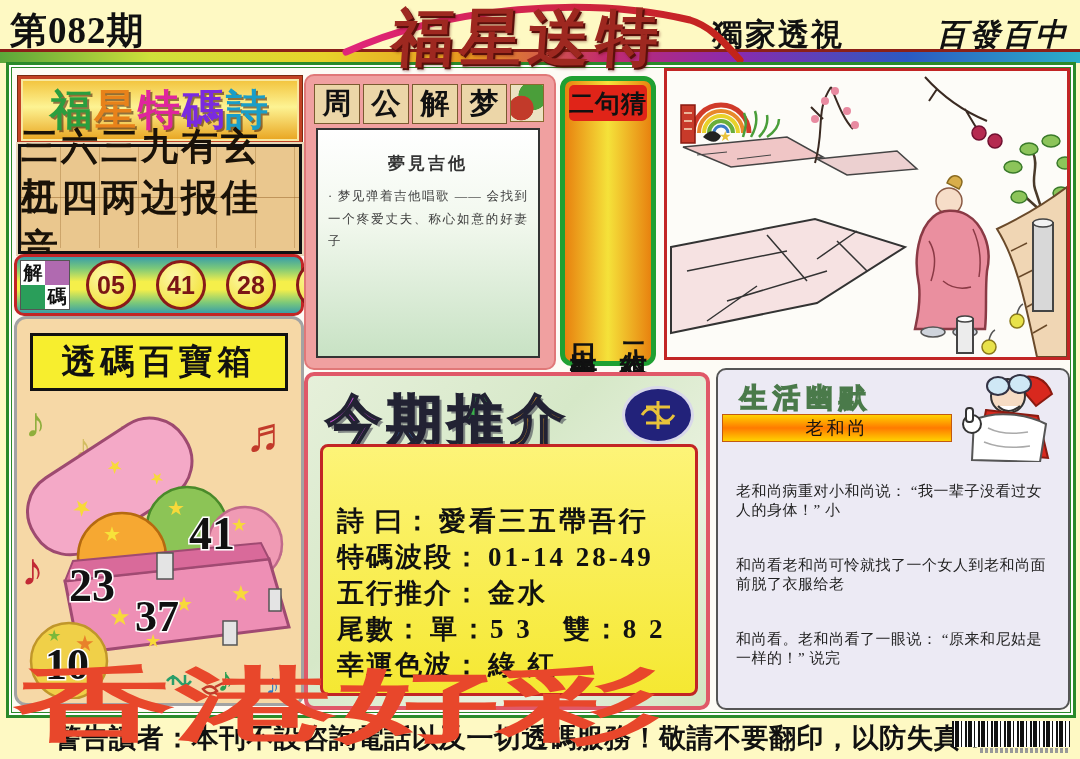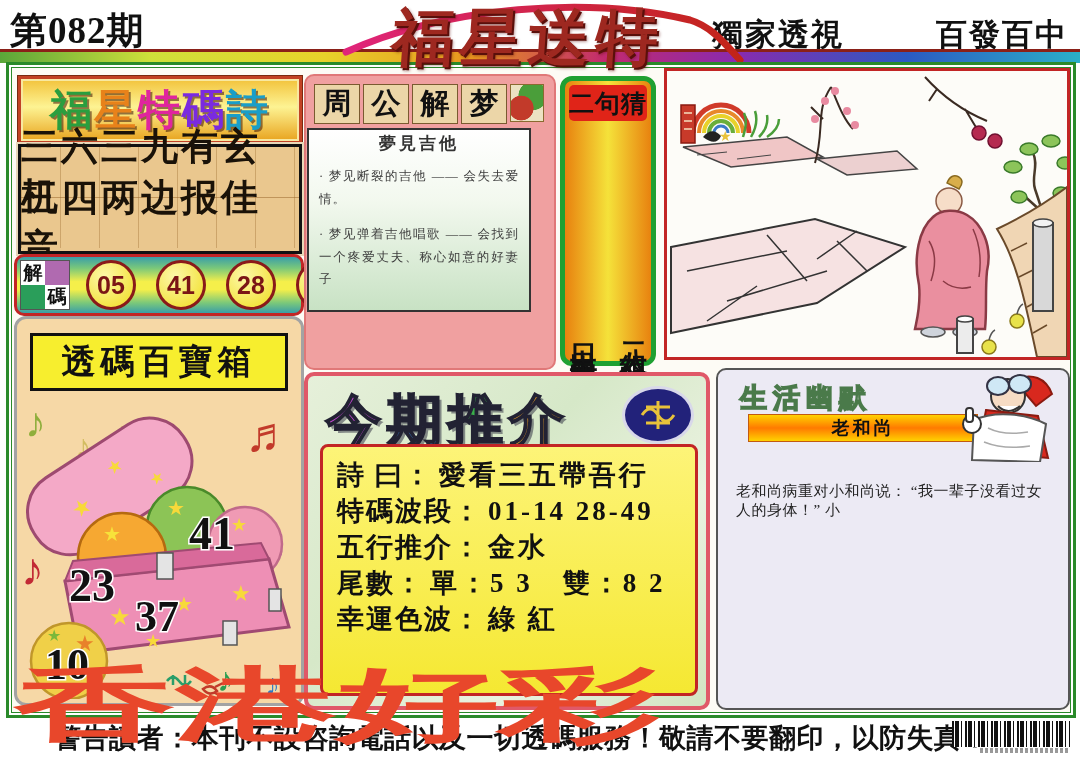--- a/index.html
+++ b/index.html
@@ -1,27 +1,27 @@
 <!DOCTYPE html>
 <html><head>
 <meta charset="utf-8">
 <style>
   html,body{margin:0;padding:0;background:#888;}
-  #canvas{position:relative;width:1080px;height:759px;background:#ffffff;overflow:hidden;
+  #canvas{position:relative;width:1080px;height:759px;background:#fef9c3;overflow:hidden;
           font-family:"Liberation Serif",serif;margin:0 auto;}
   .abs{position:absolute;}
 
   
   .issue{left:10px;top:6px;font-size:37px;font-weight:bold;color:#111;letter-spacing:1px;}
   .main-title{left:392px;top:-4px;font-size:62px;font-weight:bold;color:#9e2820;
       letter-spacing:6px;transform:skewX(-4deg);z-index:3;
       text-shadow:2px 2px 0 #5a0f0a,3px 3px 3px rgba(90,10,10,.45);}
   .swoosh{left:338px;top:0;z-index:2;}
   .slogan{top:14px;font-size:31px;font-weight:bold;color:#111;letter-spacing:2px;font-family:"Liberation Sans",sans-serif;}
-  .slogan1{left:712px;} .slogan2{left:936px;}
+  .slogan1{left:712px;} .slogan2{left:936px;font-style:italic;}
   .grad-band{left:0;top:49px;width:1080px;height:11px;border-top:3px solid #8a2018;
       background:linear-gradient(90deg,#5aa63a 0,#cfe03a 14%,#e8d22a 30%,#e8941f 44%,#c22a6e 56%,#8a2aae 68%,#2a5ac2 84%,#2ab0c8 100%);}
 
   
   .frame{left:6px;top:62px;width:1064px;height:650px;border:3px solid #2a8a2a;
       box-shadow:inset 0 0 0 2px #ffffff,inset 0 0 0 3px #2a8a2a;background:#fdfbf5;}
 
   
   .poem-title-box{left:18px;top:76px;width:278px;height:62px;background:linear-gradient(180deg,#f2c23a,#fdf393 45%,#e8a31e);
       border:3px solid #c24224;box-shadow:inset 0 0 0 2px #f8e8a0,0 0 0 1px #7a2a10;
@@ -53,22 +53,22 @@
   .chest-art{position:absolute;left:0;top:70px;}
 
   
   .dream-box{left:304px;top:74px;width:248px;height:292px;background:#f0a0a0;border:2px solid #e07878;border-radius:10px;}
   .dream-header{position:absolute;left:8px;top:8px;display:flex;gap:3px;}
   .dream-header div{width:44px;height:38px;background:#ecd6a8;border:1px solid #7a5a30;
       display:flex;align-items:center;justify-content:center;font-size:29px;font-weight:bold;color:#111;}
   .dream-stamp{position:absolute;right:10px;top:8px;width:32px;height:36px;border:1px solid #8a6a30;
       background:radial-gradient(circle at 32% 64%,#c23a2a 0 38%,transparent 40%),
                  radial-gradient(circle at 68% 30%,#4a9e3a 0 42%,#ece2c2 44%);}
-  .dream-inner{position:absolute;left:1px;top:52px;width:224px;height:184px;border:2px solid #333;
-      background:linear-gradient(180deg,#ffffff 0,#f2f8ee 40%,#c8e2c4 100%);padding:0 10px;box-sizing:border-box;}
+  .dream-inner{position:absolute;left:10px;top:52px;width:224px;height:230px;border:2px solid #333;
+      background:linear-gradient(180deg,#ffffff 0,#f2f8ee 40%,#c8e2c4 100%);padding:20px 10px;box-sizing:border-box;}
   .dream-title{text-align:center;font-size:17px;font-weight:bold;color:#333;margin:2px 0 10px;letter-spacing:3px;}
   .dream-item{font-size:12.5px;color:#3c3c3c;line-height:1.8;margin-bottom:13px;text-align:justify;letter-spacing:1px;}
 
   
   .two-box{left:560px;top:76px;width:96px;height:290px;border:5px solid #1fa032;border-radius:12px;
       background:linear-gradient(90deg,#e8820f,#f5e23a 50%,#e8820f);box-sizing:border-box;text-align:right;}
   .two-banner{position:absolute;left:4px;top:4px;width:78px;height:36px;background:#e02418;border-radius:5px;
       display:flex;align-items:center;justify-content:center;font-size:25px;font-weight:bold;color:#111;letter-spacing:1px;}
   .two-cols{position:absolute;left:0;top:48px;width:86px;height:228px;display:flex;flex-direction:row;justify-content:center;gap:12px;}
   .vline{writing-mode:vertical-rl;text-orientation:upright;font-size:28px;font-weight:bold;color:#111;letter-spacing:5px;}
@@ -77,34 +77,34 @@
   .rec-box{left:304px;top:372px;width:406px;height:338px;border:4px solid #e05868;border-radius:10px;box-sizing:border-box;
       background:linear-gradient(135deg,#e6f0da 0,#d6e8c8 40%,#eaf2e0 70%,#d2e4c2 100%);}
   .rec-title{position:absolute;left:18px;top:8px;display:flex;gap:6px;}
   .rec-title span{font-size:55px;font-weight:bold;-webkit-text-stroke:2px #223;
       text-shadow:3px 3px 0 rgba(40,40,60,.5);font-family:"Liberation Sans",sans-serif;}
   .rtc0{color:#c04ad0}.rtc1{color:#3a86d8}.rtc2{color:#3aae4a}.rtc3{color:#e09a28}
   .rec-logo{position:absolute;right:12px;top:10px;width:66px;height:52px;background:#22227a;border-radius:50%;
       border:3px solid #d8d8ea;display:flex;align-items:center;justify-content:center;}
   .rec-inner{position:absolute;left:12px;top:68px;width:378px;height:252px;border:3px solid #c22525;border-radius:8px;
       background:linear-gradient(180deg,#fdf478,#f5e832);box-sizing:border-box;
-      display:flex;flex-direction:column;justify-content:flex-start;padding:10px 14px;}
+      display:flex;flex-direction:column;justify-content:flex-end;padding:10px 14px;}
   .rec-row{display:flex;align-items:baseline;font-size:27px;font-weight:bold;color:#111;letter-spacing:2px;}
   .rec-row .val{margin-left:6px;letter-spacing:3px;}
 
   
   .pic-box{left:664px;top:68px;width:406px;height:292px;background:#fdfcf8;border:3px solid #c22525;box-sizing:border-box;}
 
   
   .humor-box{left:716px;top:368px;width:354px;height:342px;background:#eceaf4;border:2px solid #555;border-radius:10px;box-sizing:border-box;}
   .humor-header{position:absolute;left:22px;top:10px;font-size:27px;font-weight:bold;letter-spacing:6px;
       color:#dfeadf;-webkit-text-stroke:1.5px #4a7a4a;font-family:"Liberation Sans",sans-serif;}
-  .humor-banner{position:absolute;left:30px;top:44px;width:228px;height:26px;
+  .humor-banner{position:absolute;left:4px;top:44px;width:228px;height:26px;
       background:linear-gradient(180deg,#ffd200 0,#ff7a00 50%,#ffd200 100%);border:1px solid #c25a10;
-      display:flex;align-items:center;justify-content:center;font-size:18px;font-weight:bold;color:#111;letter-spacing:3px;}
+      display:flex;align-items:center;justify-content:center;font-size:18px;font-weight:normal;color:#111;letter-spacing:3px;}
   .humor-cartoon{position:absolute;right:2px;top:-4px;}
   .humor-body{position:absolute;left:18px;top:112px;width:318px;}
   .humor-line{font-size:15px;color:#222;letter-spacing:.5px;margin-bottom:36px;}
 
   
   .warning{left:54px;top:720px;font-size:27px;font-weight:bold;color:#111;letter-spacing:.5px;z-index:5;}
   .barcode{left:952px;top:721px;width:118px;height:26px;z-index:5;
       background:repeating-linear-gradient(90deg,#111 0 2px,#fff 2px 3px,#111 3px 7px,#fff 7px 9px,#111 9px 10px,#fff 10px 13px);}
   .barcode-num{left:980px;top:748px;width:90px;height:5px;background:repeating-linear-gradient(90deg,#999 0 3px,transparent 3px 5px);z-index:5;}
 
@@ -217,21 +217,20 @@
   <div class="abs dream-box">
     <div class="dream-header">
       <div>周</div>
       <div>公</div>
       <div>解</div>
       <div>梦</div>
     </div>
     <div class="dream-stamp"></div>
     <div class="dream-inner">
       <div class="dream-title">夢見吉他</div>
-      <div class="dream-item">· 梦见断裂的吉他 —— 会失去爱情。</div>
       <div class="dream-item">· 梦见弹着吉他唱歌 —— 会找到一个疼爱丈夫、称心如意的好妻子</div>
     </div>
   </div>
 
   <div class="abs two-box">
     <div class="two-banner">二句猜</div>
     <div class="two-cols">
       <div class="vline">日出東方照大地</div>
       <div class="vline">二八組合財運到</div>
     </div>
@@ -355,20 +354,22 @@
       <ellipse cx="72" cy="18" rx="11" ry="9" fill="#cfe8f5" stroke="#334" stroke-width="2"></ellipse>
       <path d="M50,40 Q60,50 72,40" fill="#fff" stroke="#333" stroke-width="2"></path>
       <path d="M38,44 L90,50 L100,92 L30,86 Z" fill="#d8281e" stroke="#8a1a10" stroke-width="2"></path>
       <path d="M26,54 C48,44 78,48 98,58 L92,96 L24,94 Z" fill="#fff" stroke="#555" stroke-width="2"></path>
       <path d="M40,62 q16,8 40,4 M36,76 q20,8 46,4" fill="none" stroke="#aaa" stroke-width="1.5"></path>
       <circle cx="24" cy="58" r="9" fill="#fff" stroke="#333" stroke-width="2"></circle>
       <rect x="18" y="42" width="7" height="14" rx="3" fill="#fff" stroke="#333" stroke-width="2"></rect>
     </svg>
     <div class="humor-body">
       <div class="humor-line">老和尚病重对小和尚说： “我一辈子没看过女人的身体！” 小</div>
+      <div class="humor-line">和尚看老和尚可怜就找了一个女人到老和尚面前脱了衣服给老</div>
+      <div class="humor-line">和尚看。老和尚看了一眼说： “原来和尼姑是一样的！” 说完</div>
     </div>
   </div>
 
   <div class="abs warning">警告讀者：本刊不設咨詢電話以及一切透碼服務！敬請不要翻印，以防失真！</div>
   <div class="abs barcode"></div>
   <div class="abs barcode-num"></div>
 
   <div class="abs wm wm-cjk">香港好彩</div>
 
 </div>

